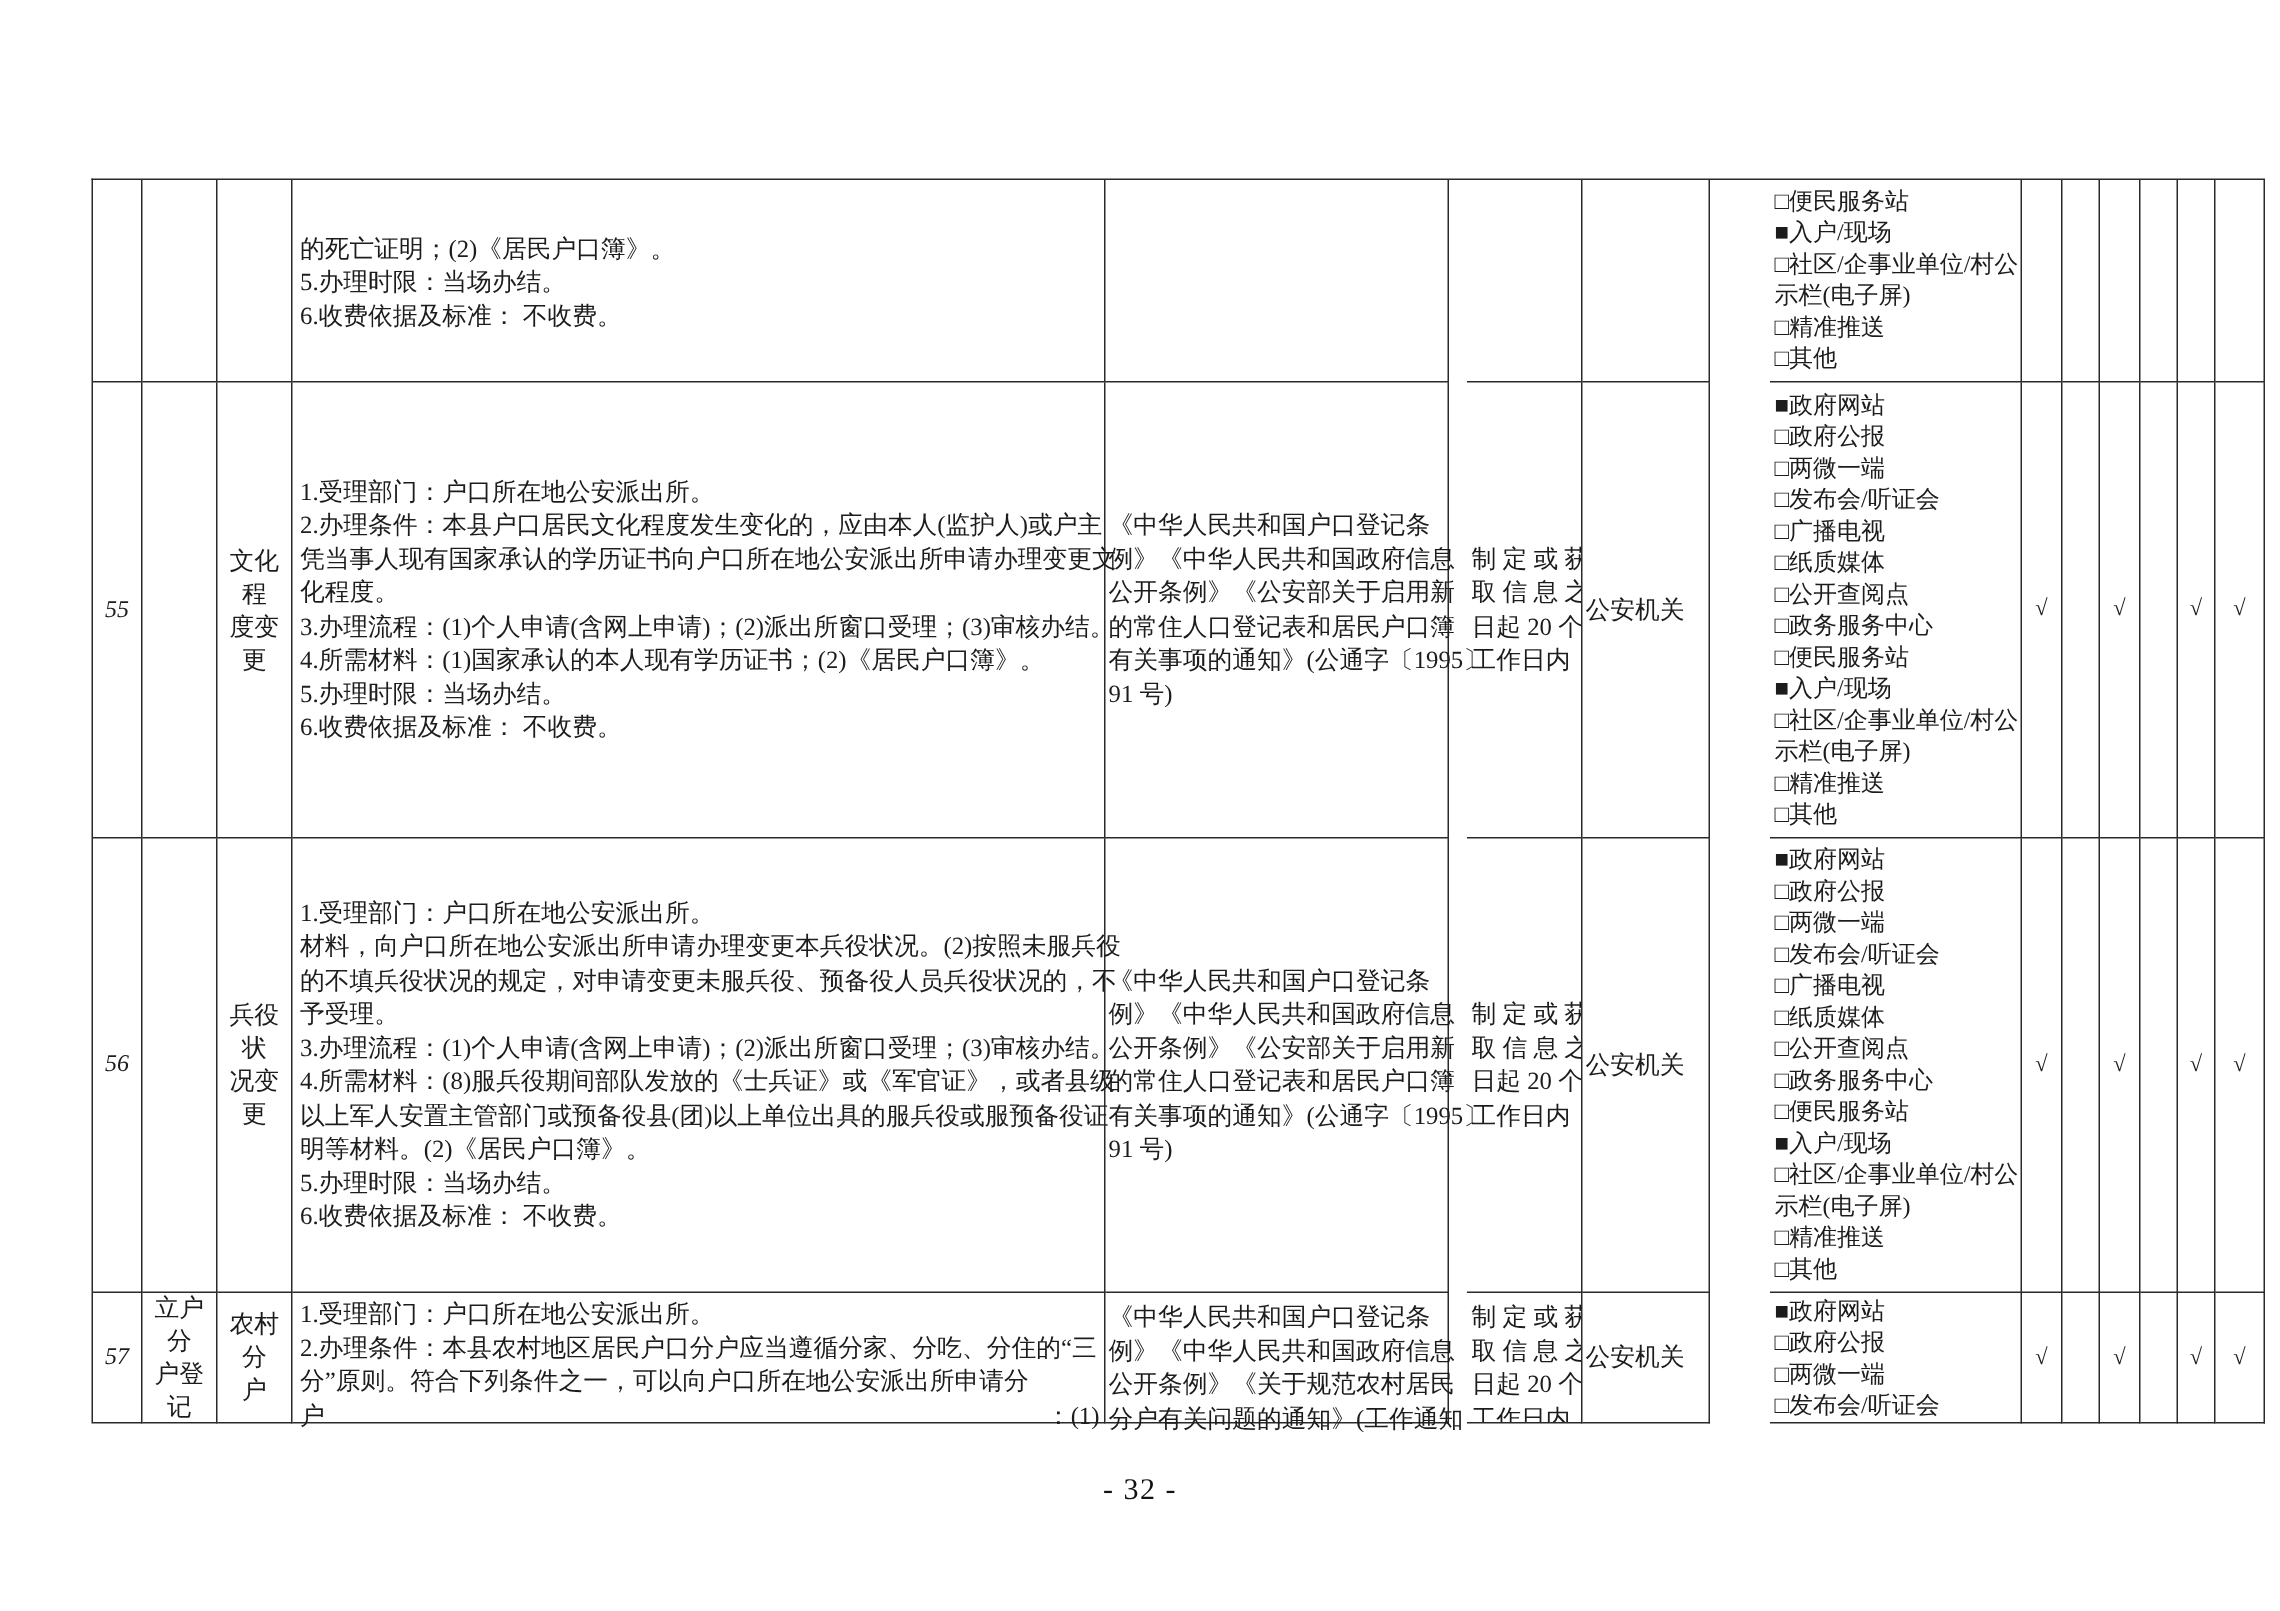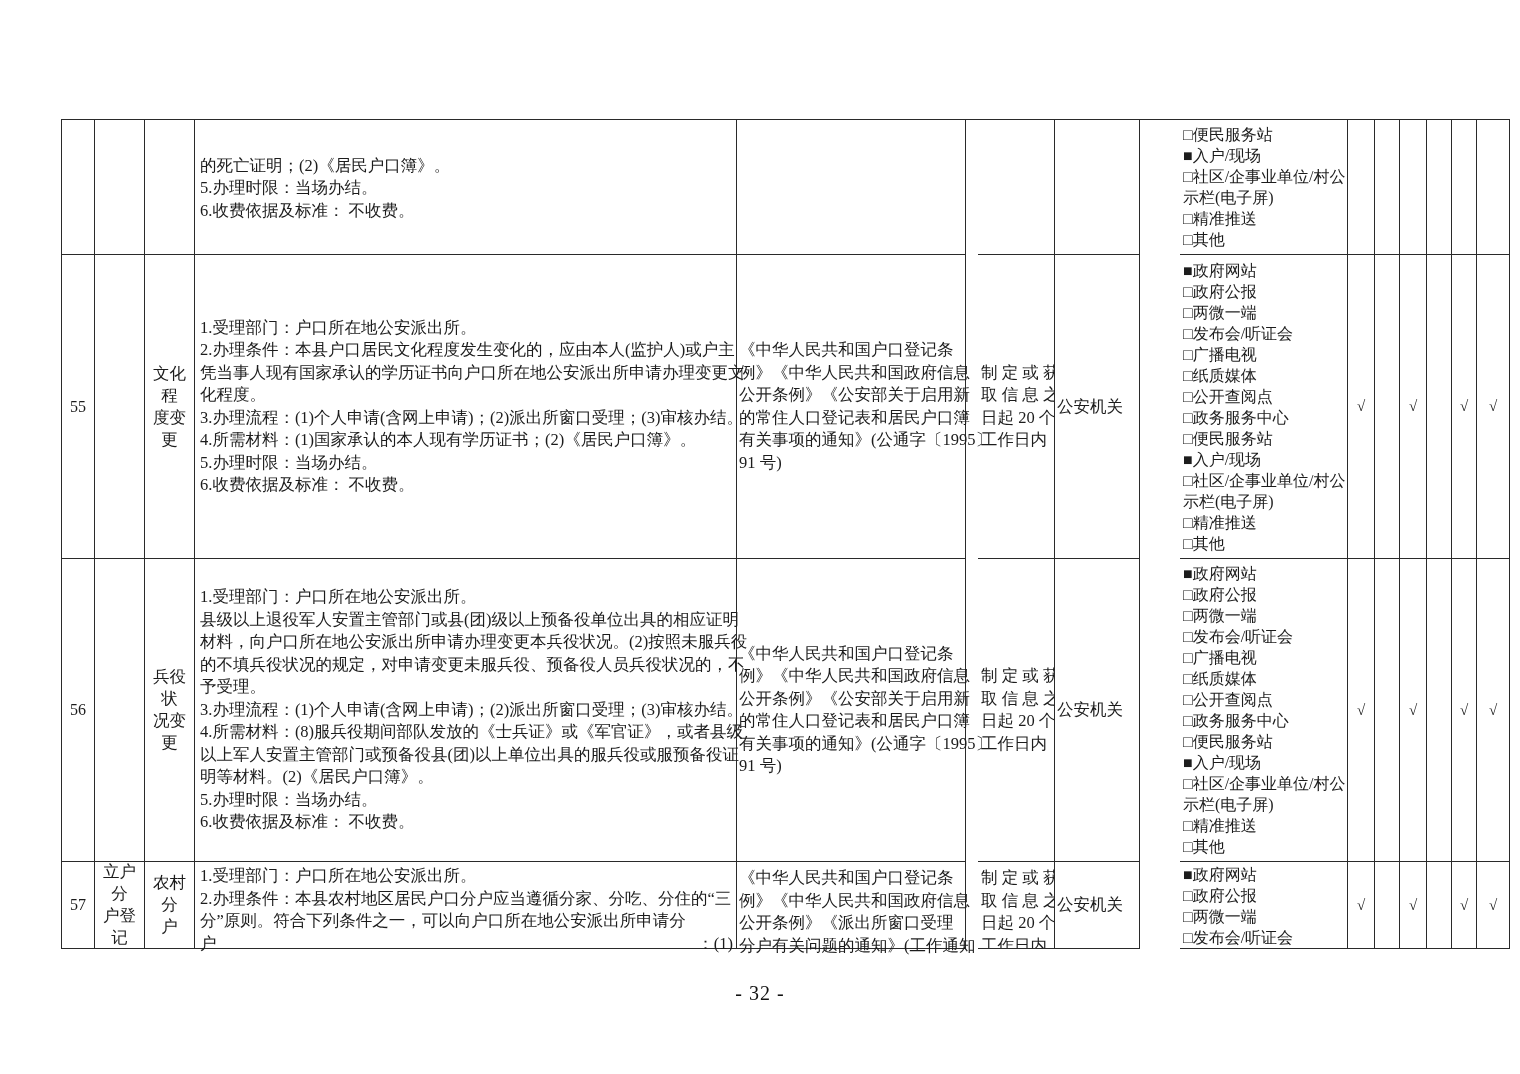--- a/index.html
+++ b/index.html
@@ -18,21 +18,21 @@
     box-sizing:border-box;display:flex;flex-direction:column;
     justify-content:center;overflow:hidden;
   }
   
   .row-0{height:135px}.row-1{height:304px}.row-2{height:303px}.row-3{height:87px}
   
   .w-seq{width:33px}.w-cat{width:50px}.w-item{width:50px}.w-content{width:542px}
   .w-legal{width:229px}.w-time{width:77px}.w-agency{width:85px}.w-channels{width:168px}
   .w-m0{width:27px}.w-m1{width:25px}.w-m2{width:27px}.w-m3{width:25px}.w-m4{width:25px}.w-m5{width:33px}
   
-  .cell-seq{align-items:center;font-size:16px;}
+  .cell-seq{align-items:center;font-size:16px;font-style:italic;}
   .cell-cat,.cell-item{align-items:center;text-align:center;font-size:16.5px;line-height:22px;}
   .cell-content{padding:0 3px 0 5px;font-size:16.5px;line-height:22.5px;overflow:visible;}
   .cell-content .line{white-space:nowrap;}
   .line-split{display:flex;justify-content:space-between;white-space:nowrap;}
   .cell-legal{padding:0 15px 0 2px;font-size:16.5px;line-height:22.5px;overflow:visible;}
   .cell-legal .line{white-space:nowrap;}
   .cell-time{padding:0 1px 0 3px;font-size:16.5px;line-height:22.5px;margin-left:12px;}
   .cell-time .line{white-space:nowrap;}
   .cell-agency{padding:0 2px;font-size:16.5px;align-items:flex-start;}
   .cell-agency .agency-text{white-space:nowrap;}
@@ -172,21 +172,20 @@
       <div class="cell w-seq cell-seq">
         <div class="seq-text">56</div>
       </div>
       <div class="cell w-cat cell-cat"></div>
       <div class="cell w-item cell-item">
         <div class="line">兵役状</div>
         <div class="line">况变更</div>
       </div>
       <div class="cell w-content cell-content">
         <div class="line">1.受理部门：户口所在地公安派出所。</div>
-        <div class="line">县级以上退役军人安置主管部门或县(团)级以上预备役单位出具的相应证明</div>
         <div class="line">材料，向户口所在地公安派出所申请办理变更本兵役状况。(2)按照未服兵役</div>
         <div class="line">的不填兵役状况的规定，对申请变更未服兵役、预备役人员兵役状况的，不</div>
         <div class="line">予受理。</div>
         <div class="line">3.办理流程：(1)个人申请(含网上申请)；(2)派出所窗口受理；(3)审核办结。</div>
         <div class="line">4.所需材料：(8)服兵役期间部队发放的《士兵证》或《军官证》，或者县级</div>
         <div class="line">以上军人安置主管部门或预备役县(团)以上单位出具的服兵役或服预备役证</div>
         <div class="line">明等材料。(2)《居民户口簿》。</div>
         <div class="line">5.办理时限：当场办结。</div>
         <div class="line">6.收费依据及标准： 不收费。</div>
       </div>
@@ -258,21 +257,21 @@
         <div class="line">2.办理条件：本县农村地区居民户口分户应当遵循分家、分吃、分住的“三</div>
         <div class="line">分”原则。符合下列条件之一，可以向户口所在地公安派出所申请分</div>
         <div class="line-split">
           <div class="split-left">户</div>
           <div class="split-right">：(1)</div>
         </div>
       </div>
       <div class="cell w-legal cell-legal">
         <div class="line">《中华人民共和国户口登记条</div>
         <div class="line">例》《中华人民共和国政府信息</div>
-        <div class="line">公开条例》《派出所窗口受理</div>
+        <div class="line">公开条例》《关于规范农村居民</div>
         <div class="line">分户有关问题的通知》(工作通知</div>
       </div>
       <div class="cell w-time cell-time">
         <div class="line">制 定 或 获</div>
         <div class="line">取 信 息 之</div>
         <div class="line">日起 20 个</div>
         <div class="line">工作日内</div>
       </div>
       <div class="cell w-agency cell-agency">
         <div class="agency-text">公安机关</div>

